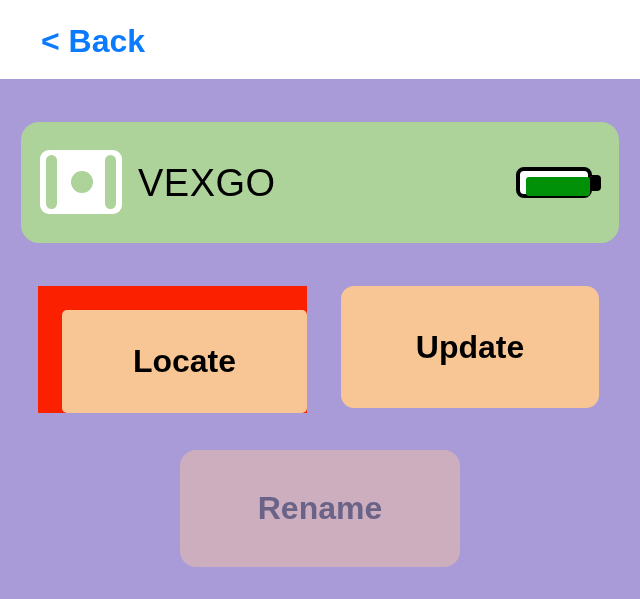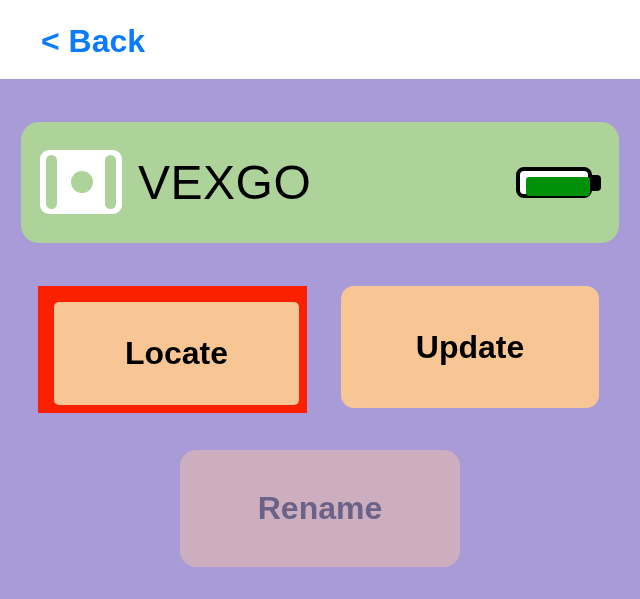--- a/index.html
+++ b/index.html
@@ -104,21 +104,21 @@
     width: 22px;
     height: 22px;
     background: #ADD29A;
     border-radius: 50%;
   }
   .device-name {
     position: absolute;
     left: 117px;
     top: 40px;
     color: #000000;
-    font-size: 48px;
+    font-size: 38px;
     font-weight: normal;
     line-height: 42px;
     letter-spacing: 0.5px;
     white-space: nowrap;
   }
 
   
   .battery {
     position: absolute;
     right: 17px;
@@ -171,21 +171,21 @@
   }
 
   .btn-locate-wrap {
     position: absolute;
     left: 38px;
     top: 207px;      
     width: 269px;
     height: 127px;
     background: #FA2000;
     box-sizing: border-box;
-    padding: 16px;
+    padding: 24px;
   }
   .btn-locate {
     position: relative;
     left: 0;
     top: 0;
     width: 245px;
     height: 103px;
     background: #F8C695;
     border-radius: 5px;
   }

